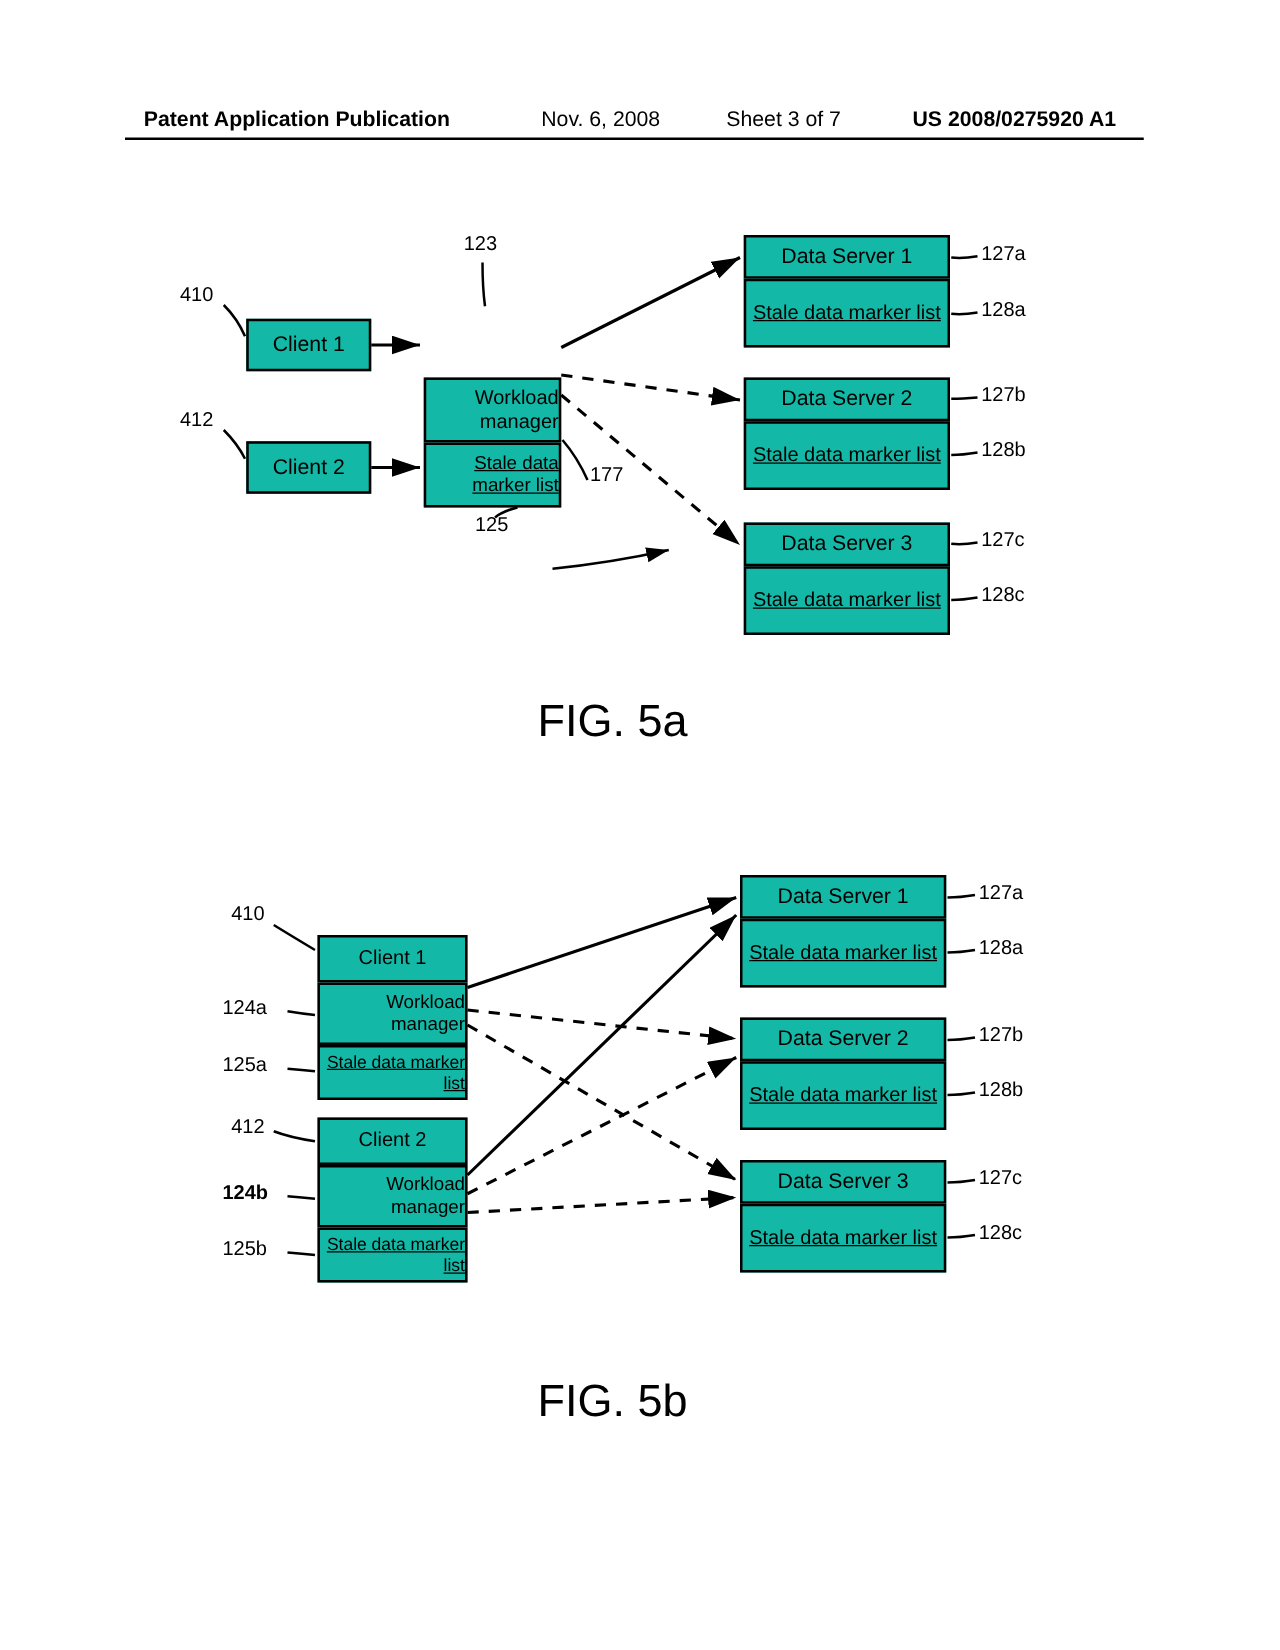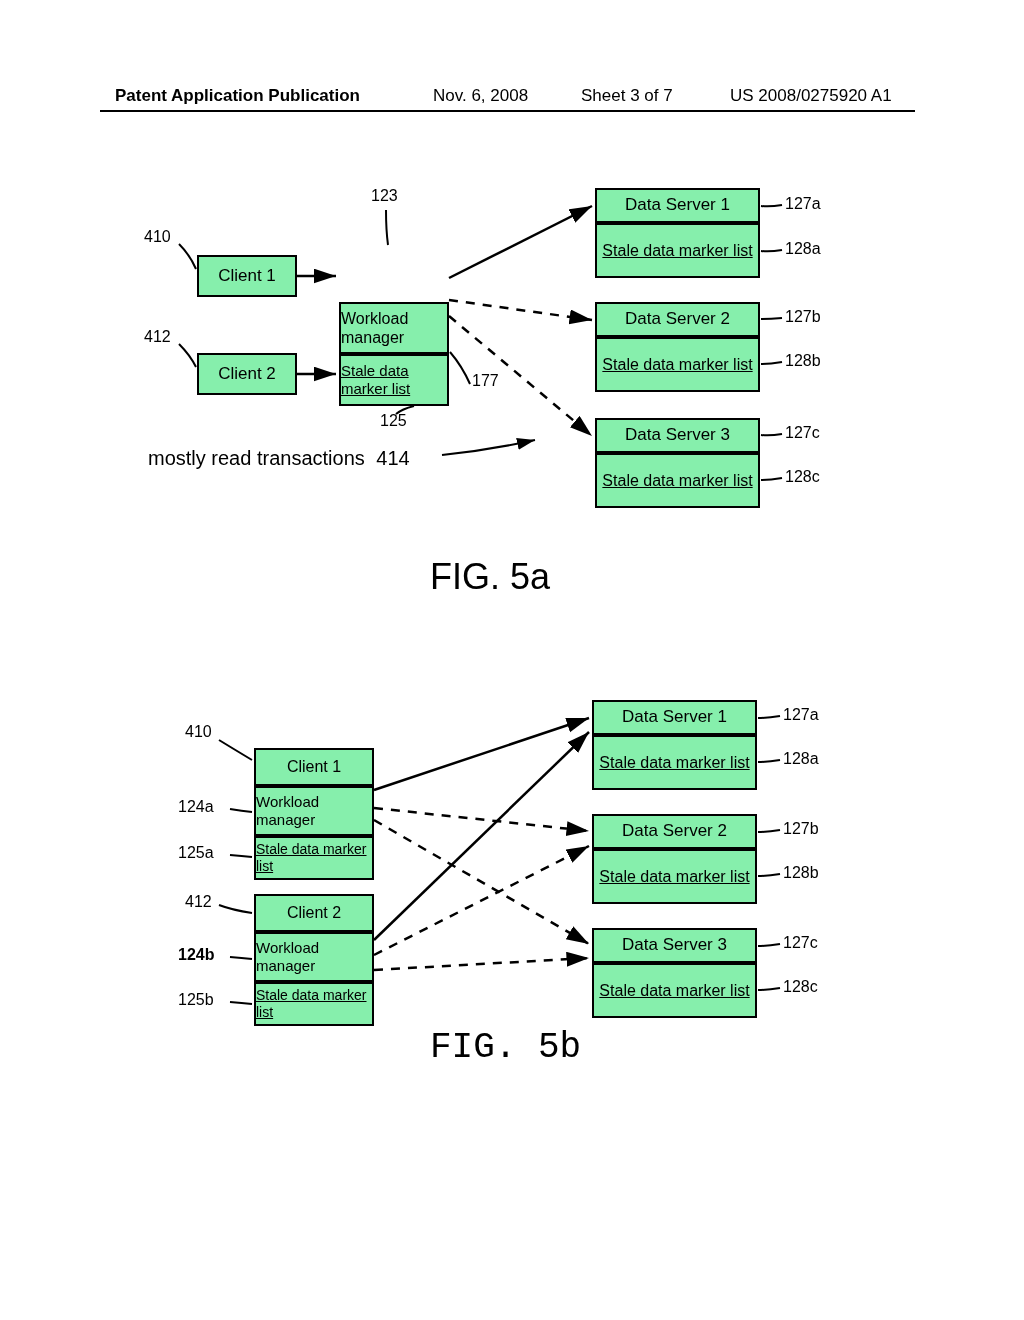--- a/index.html
+++ b/index.html
@@ -35,35 +35,35 @@
     position: absolute;
     top: 86px;
     left: 581px;
     font-size: 17px;
   }
   .header-pubnum {
     position: absolute;
     top: 86px;
     left: 730px;
     font-size: 17px;
-    font-weight: normal;
+    font-weight: bold;
   }
   .header-rule {
     position: absolute;
     top: 110px;
     left: 100px;
     width: 815px;
     height: 0;
     border-top: 2px solid #000;
   }
   .box {
     position: absolute;
     border: 2px solid #000;
-    background: #86efac;
-    text-align: left;
+    background: #14b8a6;
+    text-align: right;
     display: flex;
     flex-direction: column;
     align-items: center;
     justify-content: center;
     font-size: 17px;
     line-height: 1.2;
   }
   .box span { display: block; }
   .underline { text-decoration: underline; }
   .label {
@@ -138,24 +138,20 @@
 
   <div class="box" style="left:595px; top:418px; width:165px; height:35px;">
     <span>Data Server 3</span>
   </div>
   <div class="box" style="left:595px; top:453px; width:165px; height:55px; font-size:16px;">
     <span class="underline">Stale data marker list</span>
   </div>
   <div class="label" style="left:785px; top:424px;">127c</div>
   <div class="label" style="left:785px; top:468px;">128c</div>
 
-  <div class="note" style="left:148px; top:447px;">
-    <span>mostly read transactions</span>
-    <span style="margin-left:6px;">414</span>
-  </div>
 
   <div class="big-caption" style="left:430px; top:556px;">FIG. 5a</div>
 
   <div class="box" style="left:254px; top:748px; width:120px; height:38px; font-size:16px;">
     <span>Client 1</span>
   </div>
   <div class="box" style="left:254px; top:786px; width:120px; height:50px; font-size:15px;">
     <span>Workload manager</span>
   </div>
   <div class="box" style="left:254px; top:836px; width:120px; height:44px; font-size:14px;">
@@ -198,21 +194,21 @@
 
   <div class="box" style="left:592px; top:928px; width:165px; height:35px;">
     <span>Data Server 3</span>
   </div>
   <div class="box" style="left:592px; top:963px; width:165px; height:55px; font-size:16px;">
     <span class="underline">Stale data marker list</span>
   </div>
   <div class="label" style="left:783px; top:934px;">127c</div>
   <div class="label" style="left:783px; top:978px;">128c</div>
 
-  <div class="big-caption" style="left:430px; top:1027px;font-family:Liberation Mono, monospace;">FIG. 5b</div>
+  <div class="big-caption" style="left:430px; top:1100px;">FIG. 5b</div>
 
   <svg class="overlay" viewBox="0 0 1024 1320">
     <defs>
       <marker id="arrow" markerWidth="10" markerHeight="10" refX="9" refY="3" orient="auto" markerUnits="strokeWidth">
         <path d="M0,0 L9,3 L0,6 Z" fill="#000"></path>
       </marker>
     </defs>
 
     <line x1="297" y1="276" x2="336" y2="276" stroke="#000" stroke-width="2.5" marker-end="url(#arrow)"></line>
 

